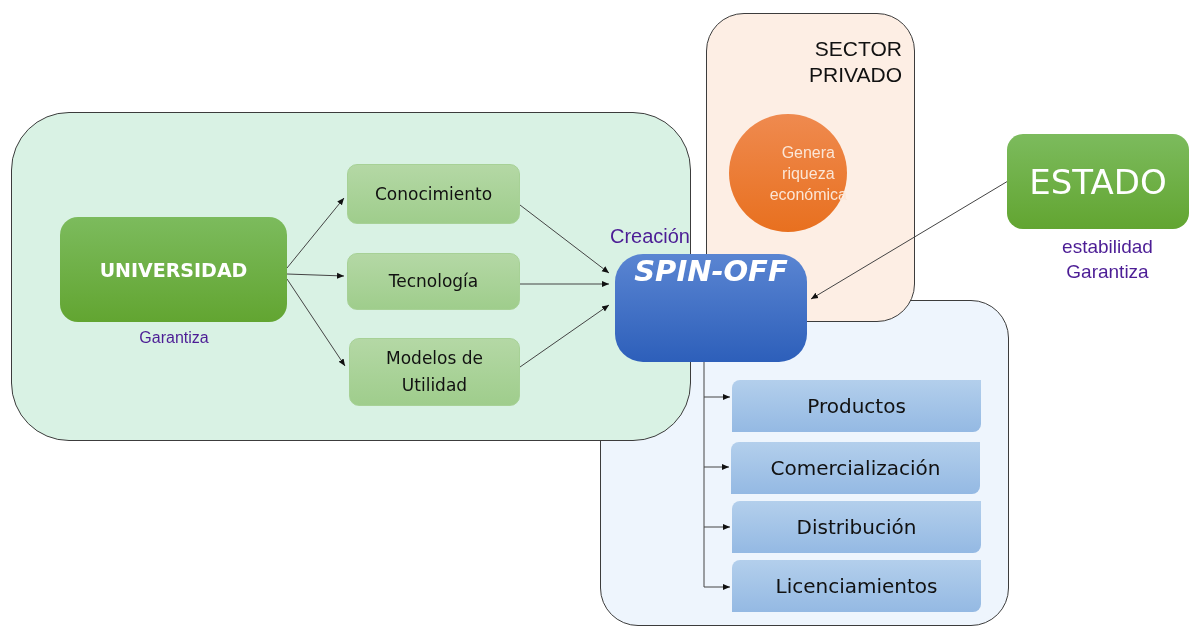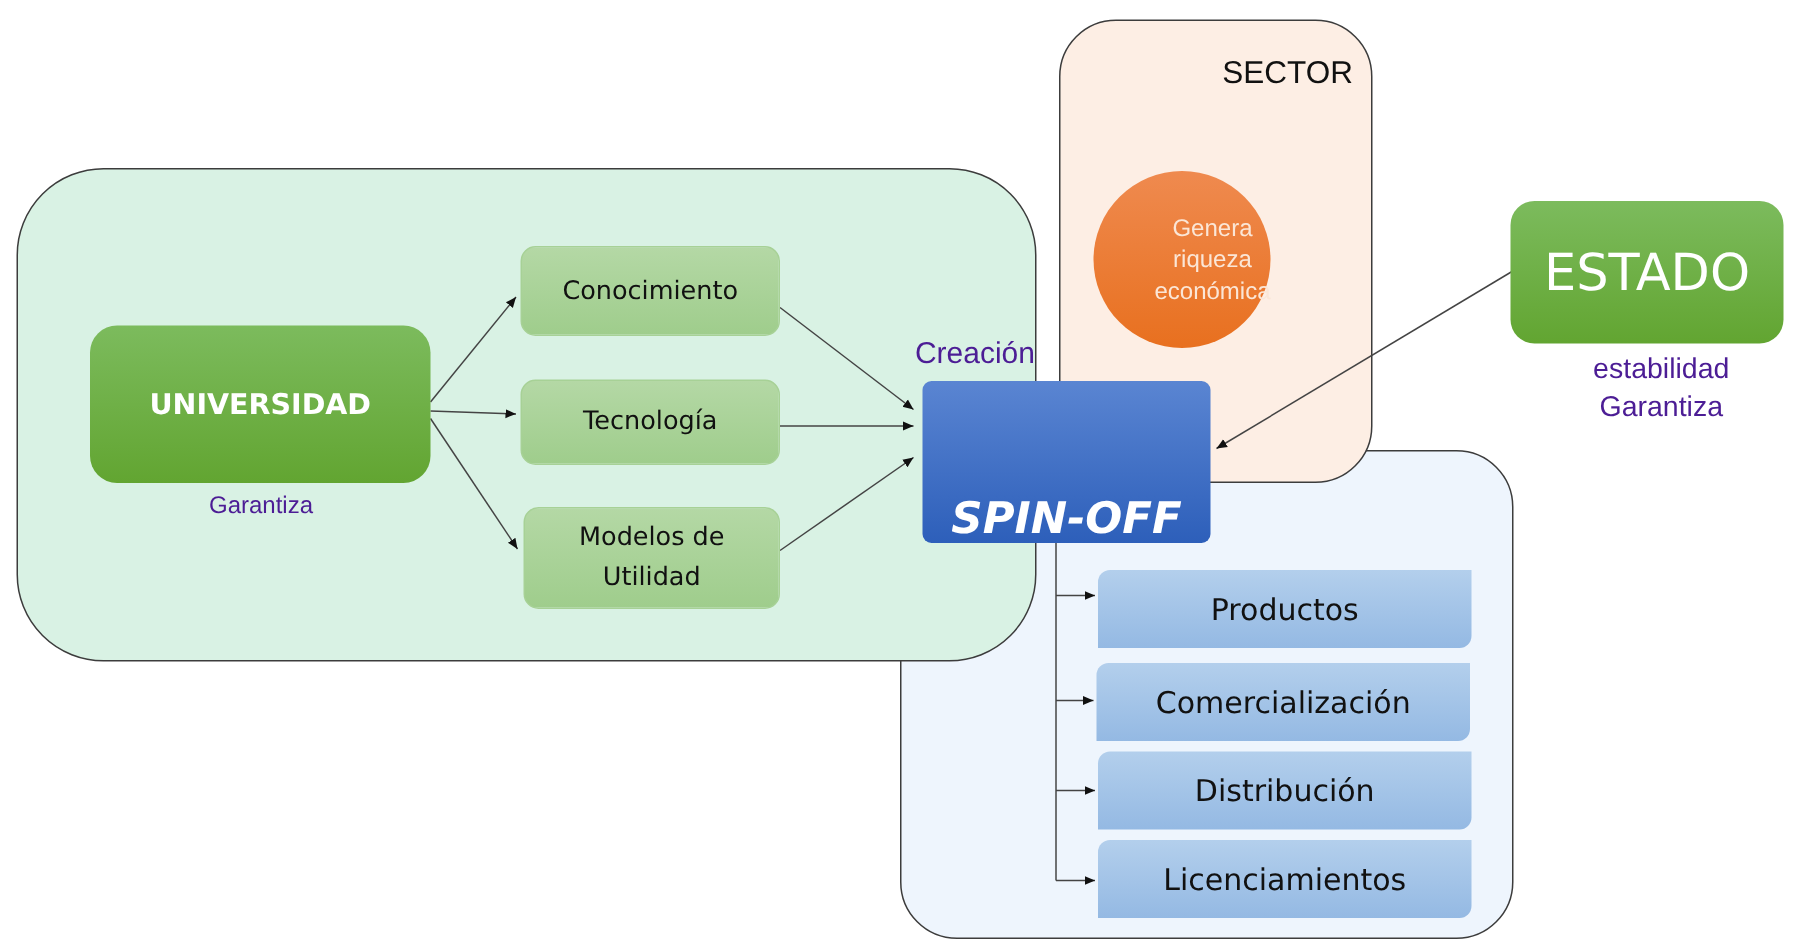--- a/index.html
+++ b/index.html
@@ -35,22 +35,22 @@
   .cap-creacion { left: 570px; top: 226px; width: 120px; font-size: 20px; text-align: right; }
 
   .lite-box { background: linear-gradient(#b4d8a5, #9fcd8c); border: 1px solid #a7d196;
     border-radius: 10px; color: #111; display: flex; align-items: center; justify-content: center;
     text-align: center; font-family: "DejaVu Sans", sans-serif; font-size: 17px; line-height: 27px; }
   .lb1 { left: 347px; top: 164px; width: 173px; height: 60px; }
   .lb2 { left: 347px; top: 253px; width: 173px; height: 57px; }
   .lb3 { left: 349px; top: 338px; width: 171px; height: 68px; }
 
   .spin { left: 615px; top: 254px; width: 192px; height: 108px;
-    background: linear-gradient(#5a85d2, #2d5fba); border-radius: 6px;
-    display: flex; align-items: flex-end; justify-content: center;
+    background: linear-gradient(#5a85d2, #2d5fba); border-radius: 28px;
+    display: flex; align-items: flex-start; justify-content: center;
     color: #ffffff; font-family: "DejaVu Sans", sans-serif; font-style: italic; font-weight: bold; font-size: 29px; }
 
   .item { left: 732px; width: 249px; height: 52px;
     background: linear-gradient(#b3cfec, #94b9e3);
     border-radius: 8px 0 8px 0;
     display: flex; align-items: center; justify-content: center;
     color: #111; font-family: "DejaVu Sans", sans-serif; font-size: 20px; }
   .it1 { top: 380px; }
   .it2 { top: 442px; left: 731px; }
   .it3 { top: 501px; }
@@ -60,20 +60,21 @@
 </style>
 </head>
 <body>
 
 <div class="abs container-blue"></div>
 <div class="abs container-salmon"></div>
 <div class="abs container-green"></div>
 
 <div class="abs sector-title">
   <div>SECTOR</div>
+  <div>PRIVADO</div>
 </div>
 <div class="abs circle">
   <div>
     <div>Genera</div>
     <div>riqueza</div>
     <div>económica</div>
   </div>
 </div>
 
 <svg class="lines" width="1199" height="633">

